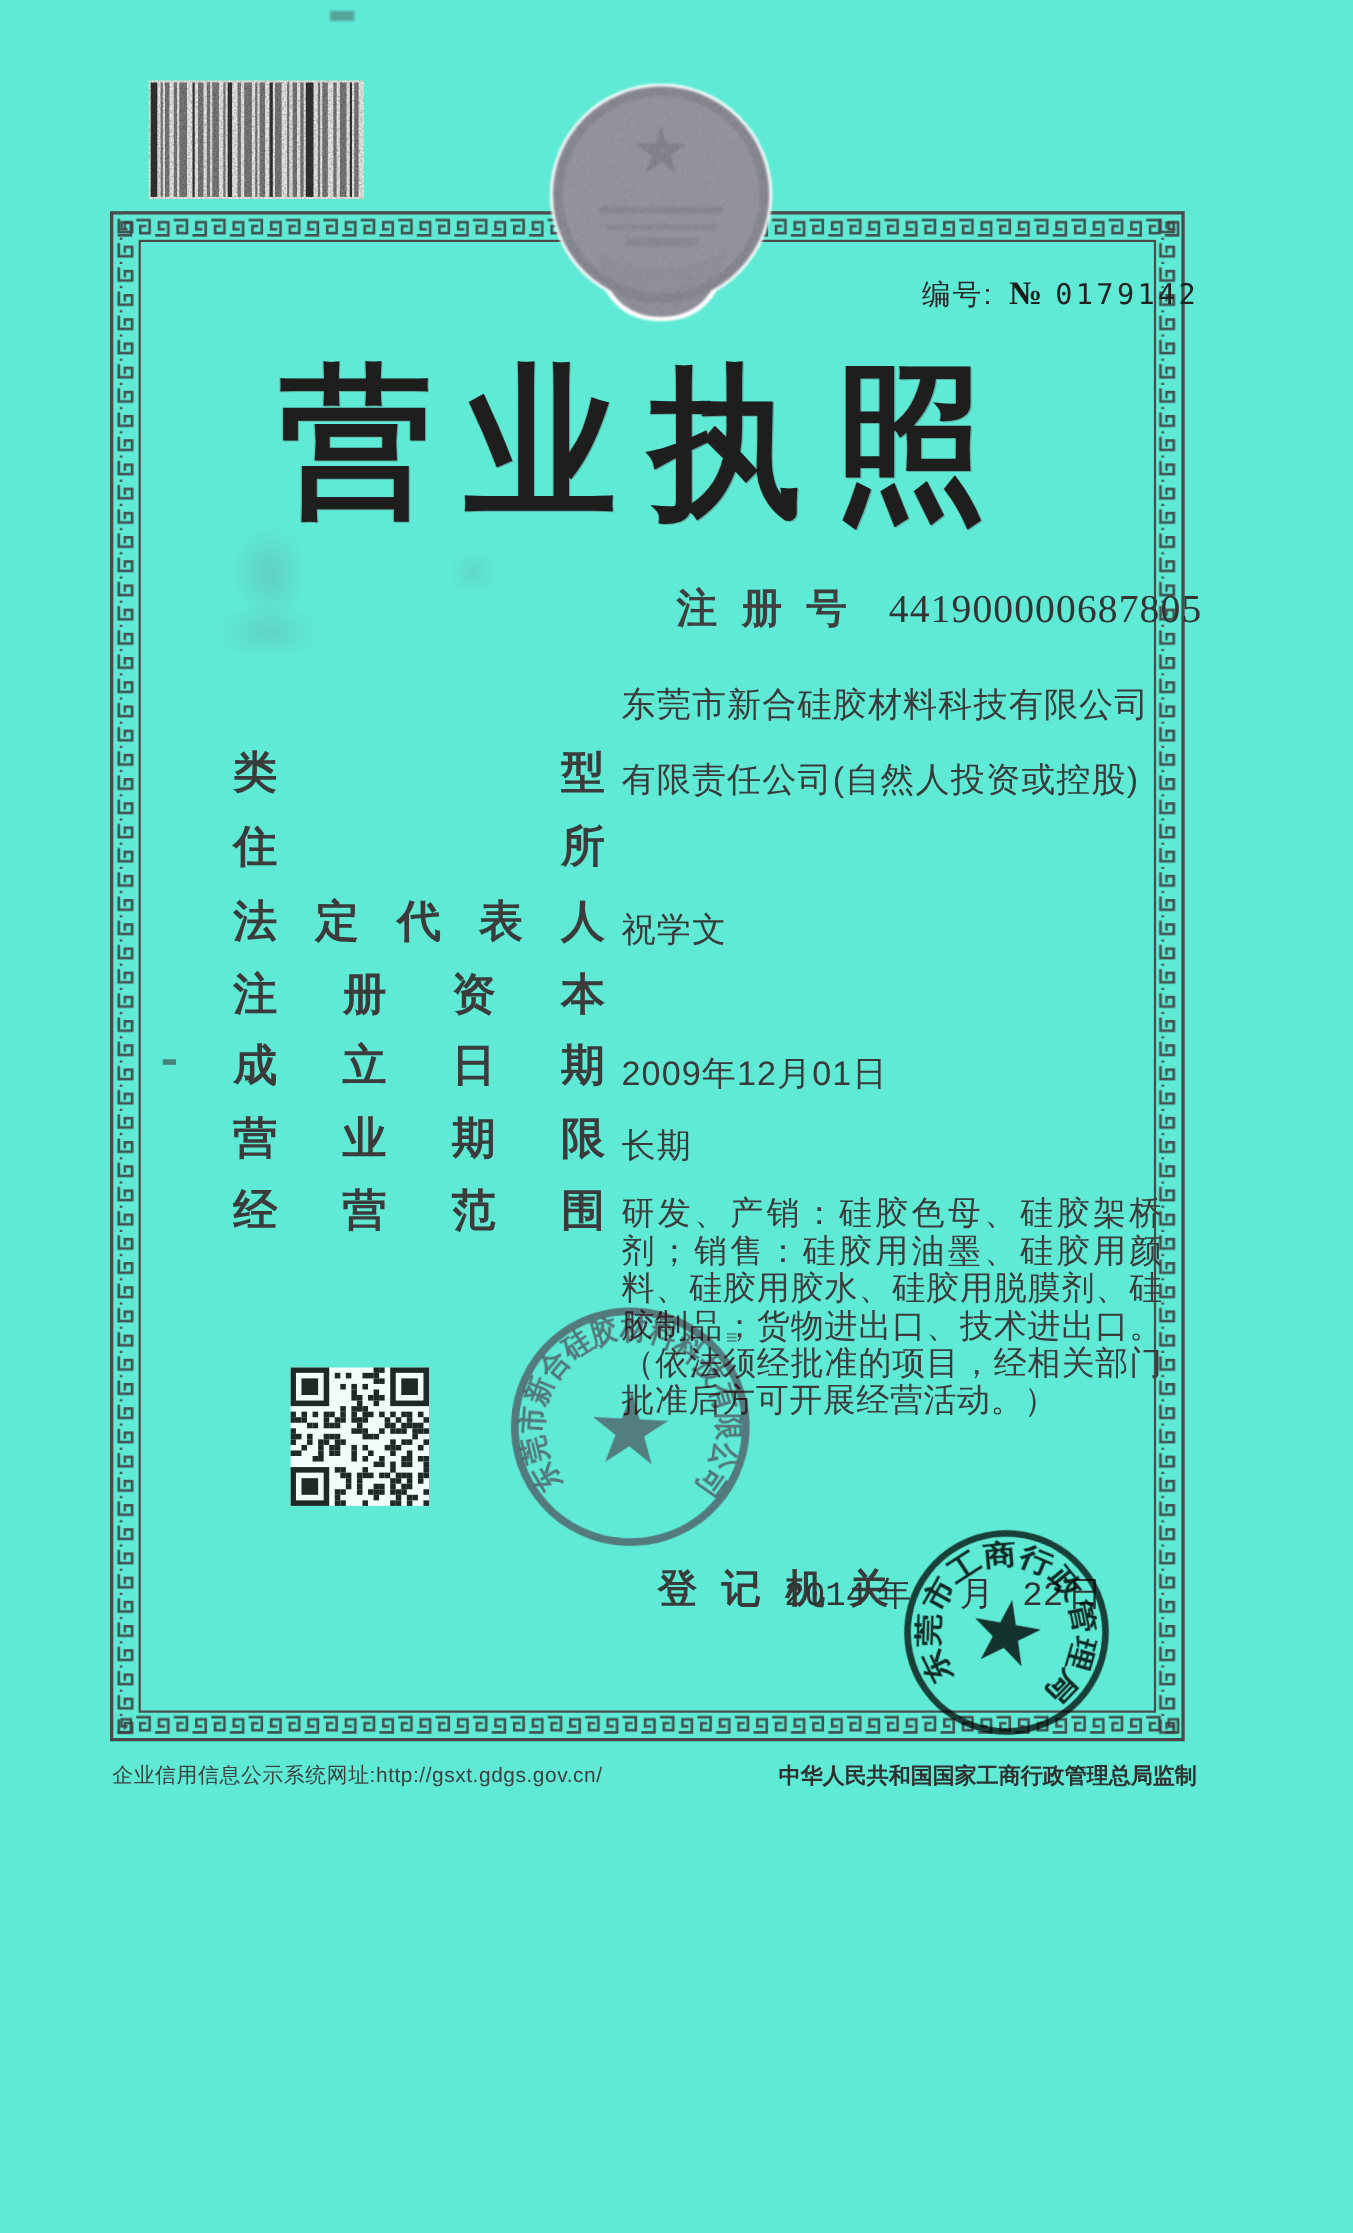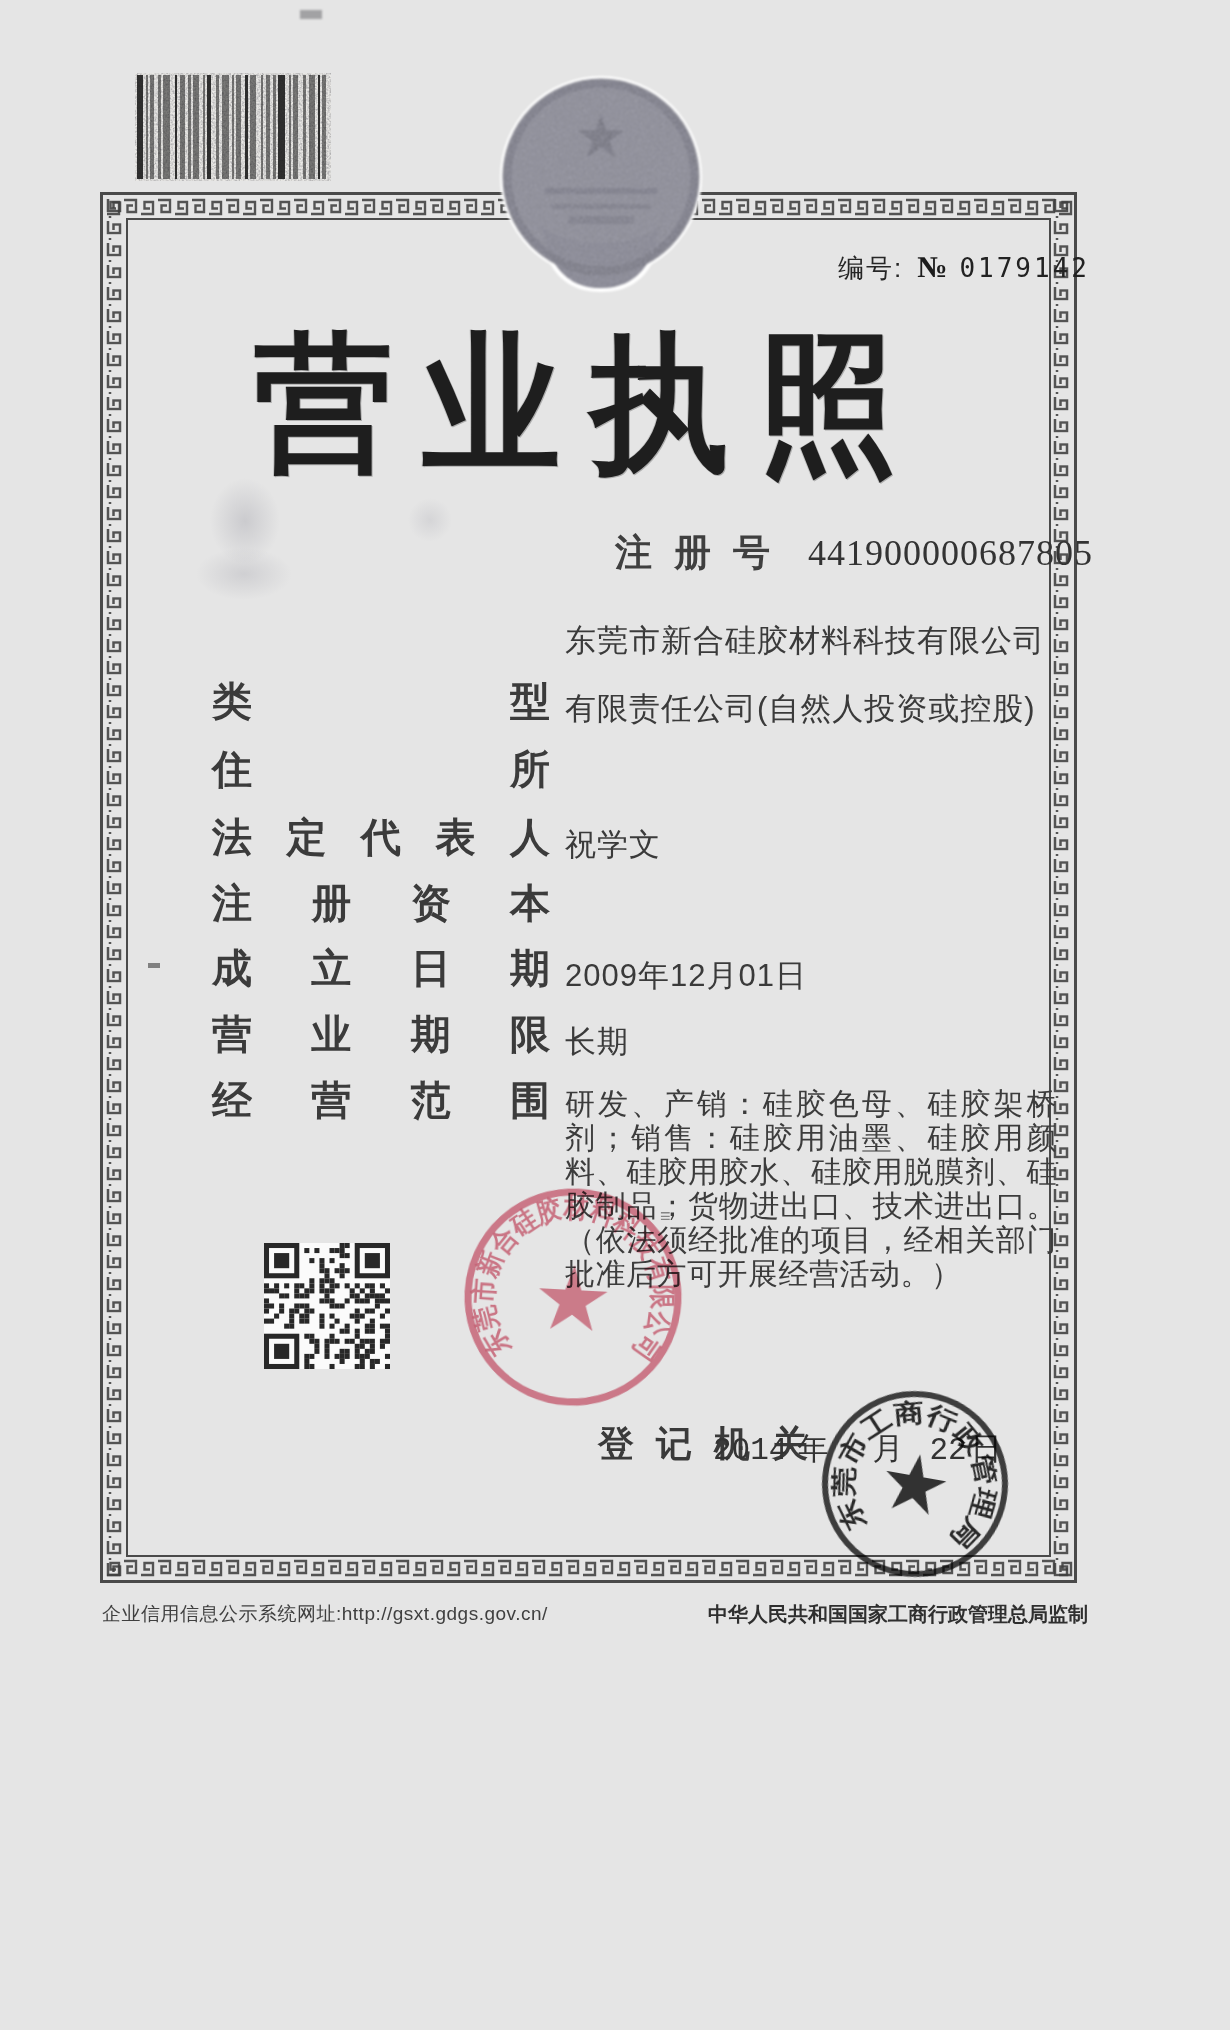--- a/index.html
+++ b/index.html
@@ -1,21 +1,21 @@
 <!DOCTYPE html>
 <html><head>
 <meta charset="utf-8">
 <style>
   html,body{margin:0;padding:0;}
   body{
     width:1230px;height:2030px;background:#ffffff;
     font-family:"Liberation Sans","DejaVu Sans",sans-serif;
     color:#323232;position:relative;overflow:hidden;
   }
-  .page{position:absolute;left:0;top:0;width:1230px;height:2030px;background:#e5e5e5;}
+  .page{position:absolute;left:0;top:0;width:1230px;height:2030px;background:#5eead4;}
 
   
   .frame-outer{position:absolute;left:100px;top:192px;width:977px;height:1391px;
     border:3px solid #4a4a4a;box-sizing:border-box;background:transparent;}
   .frame-inner{position:absolute;left:126px;top:218px;width:925px;height:1339px;
     border:2px solid #4a4a4a;box-sizing:border-box;}
   .band{position:absolute;opacity:.88;}
   .band svg{display:block;}
 
   

